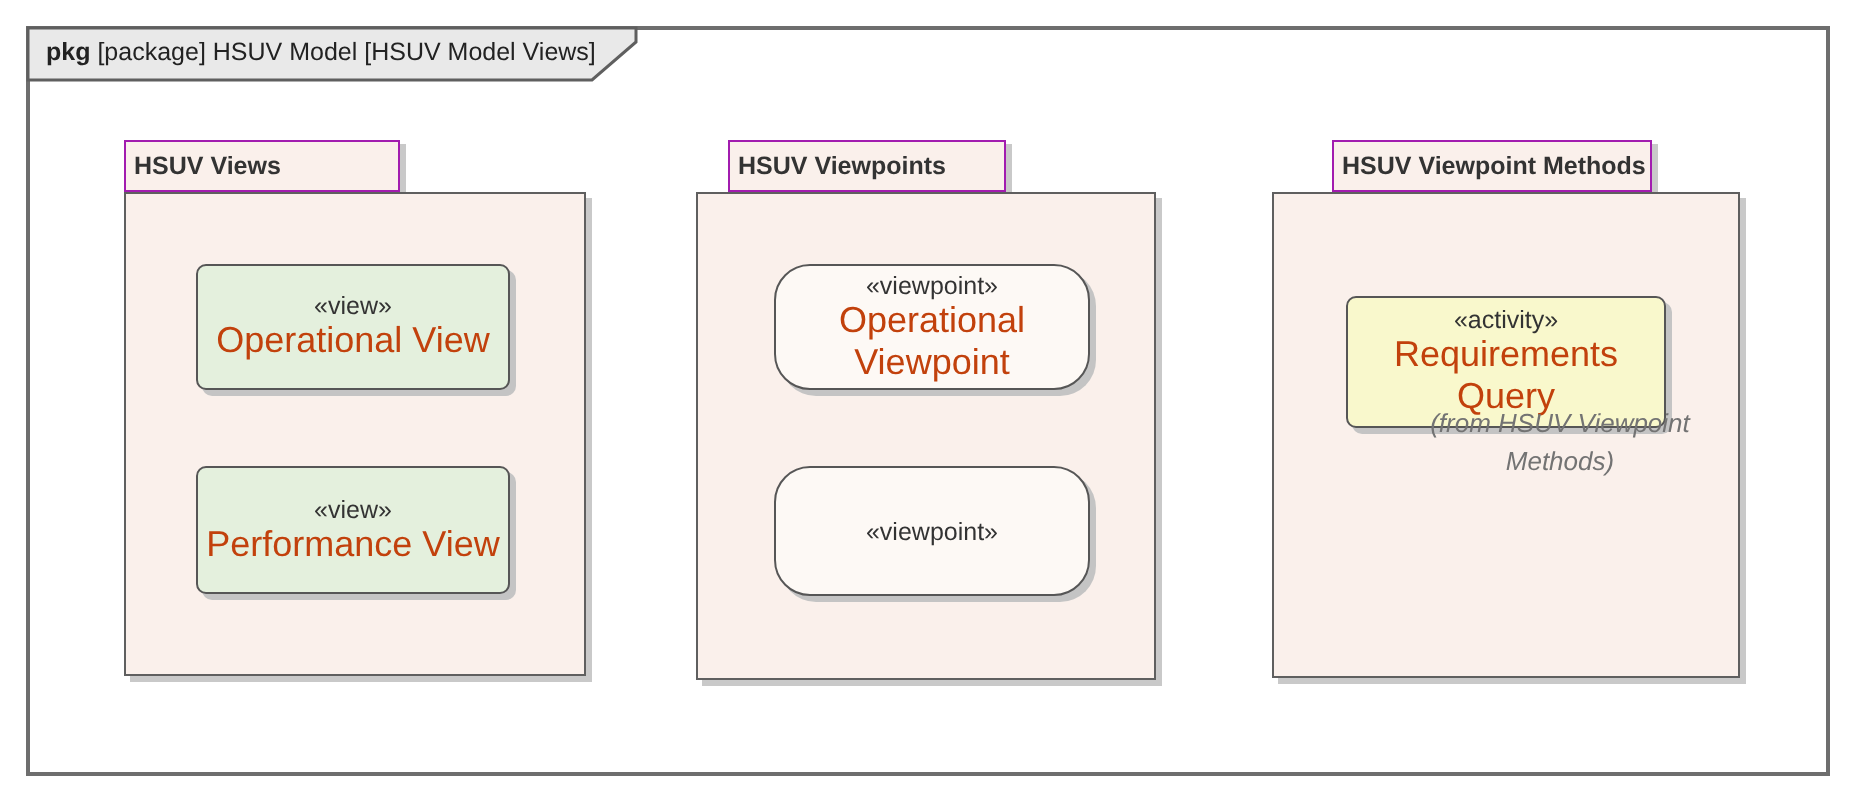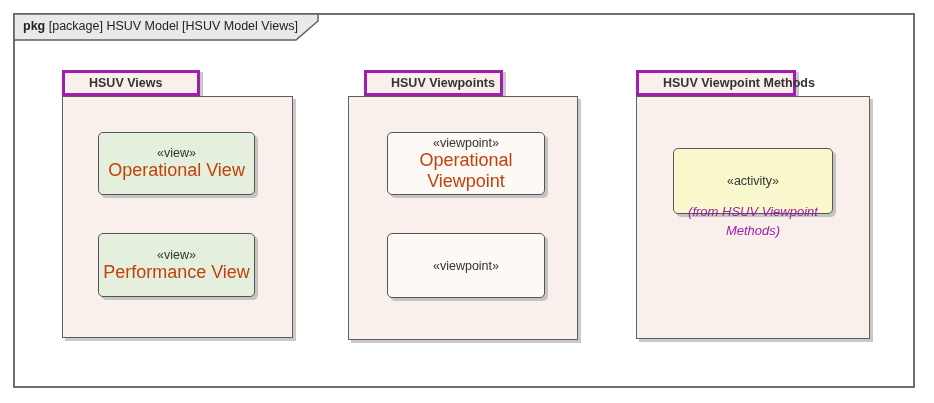--- a/index.html
+++ b/index.html
@@ -34,26 +34,26 @@
     font-size: 12.5px;
     color: #222222;
     white-space: pre;
   }
   .frame-tab-text .kw { font-weight: bold; text-align: center; }
   
   .pkg-tab {
     position: absolute;
     height: 26px;
     background: #faf0eb;
-    border: 3px solid #a21caf;
+    border: 1px solid #a21caf;
     box-shadow: 3px 2px 0 #c9c9c9;
     box-sizing: border-box;
     display: flex;
     align-items: center;
-    padding-left: 24px;
+    padding-left: 4px;
   }
   .pkg-name {
     font-weight: bold;
     font-size: 12.5px;
     color: #333333;
     white-space: nowrap;
   }
   .pkg-body {
     position: absolute;
     background: #faf0eb;
@@ -69,32 +69,33 @@
     box-shadow: 3px 3px 0 #c4c4c4;
     box-sizing: border-box;
     display: flex;
     flex-direction: column;
     align-items: center;
     justify-content: center;
     gap: 0;
     text-align: center;
   }
   .el-box.green  { background: #e4f0dd; }
-  .el-box.white  { background: #fdf9f5; }
+  .el-box.white  { background: #fdf9f5; border-radius: 18px; }
   .el-box.yellow { background: #f9f8cc; margin-top: 17px; }
   .stereo  { font-size: 12.5px; color: #333333; }
   .el-name { font-size: 18px; font-weight: normal; color: #c2410c; }
   
   .from-note {
     position: absolute;
     text-align: center;
     font-size: 13px;
     font-style: italic;
-    color: #a21caf;
+    color: #737373;
     line-height: 19px;
+    padding-left: 27px;
   }
   .from-note span { display: block; }
 </style>
 </head>
 <body>
 
 <div class="canvas">
 
   <div class="frame"></div>
 
@@ -106,21 +107,21 @@
   <div class="pkg-tab" style="left:62px; top:70px; width:138px;">
     <span class="pkg-name">HSUV Views</span>
   </div>
   <div class="pkg-body" style="left:62px; top:96px; width:231px; height:242px;"></div>
 
   <div class="pkg-tab" style="left:364px; top:70px; width:139px;">
     <span class="pkg-name">HSUV Viewpoints</span>
   </div>
   <div class="pkg-body" style="left:348px; top:96px; width:230px; height:244px;"></div>
 
-  <div class="pkg-tab" style="left:636px; top:70px; width:160px;">
+  <div class="pkg-tab" style="left:666px; top:70px; width:160px;">
     <span class="pkg-name">HSUV Viewpoint Methods</span>
   </div>
   <div class="pkg-body" style="left:636px; top:96px; width:234px; height:243px;"></div>
 
   <div class="el-box green" style="left:98px; top:132px; width:157px; height:63px;">
     <span class="stereo">«view»</span>
     <span class="el-name">Operational View</span>
   </div>
   <div class="el-box green" style="left:98px; top:233px; width:157px; height:64px;">
     <span class="stereo">«view»</span>
@@ -130,20 +131,21 @@
   <div class="el-box white" style="left:387px; top:132px; width:158px; height:63px;">
     <span class="stereo">«viewpoint»</span>
     <span class="el-name">Operational Viewpoint</span>
   </div>
   <div class="el-box white" style="left:387px; top:233px; width:158px; height:65px;">
     <span class="stereo">«viewpoint»</span>
   </div>
 
   <div class="el-box yellow" style="left:673px; top:131px; width:160px; height:66px;">
     <span class="stereo">«activity»</span>
+    <span class="el-name">Requirements Query</span>
   </div>
 
   <div class="from-note" style="left:636px; top:202px; width:234px;">
     <span>(from HSUV Viewpoint</span>
     <span>Methods)</span>
   </div>
 
 </div>
 
 </body></html>

